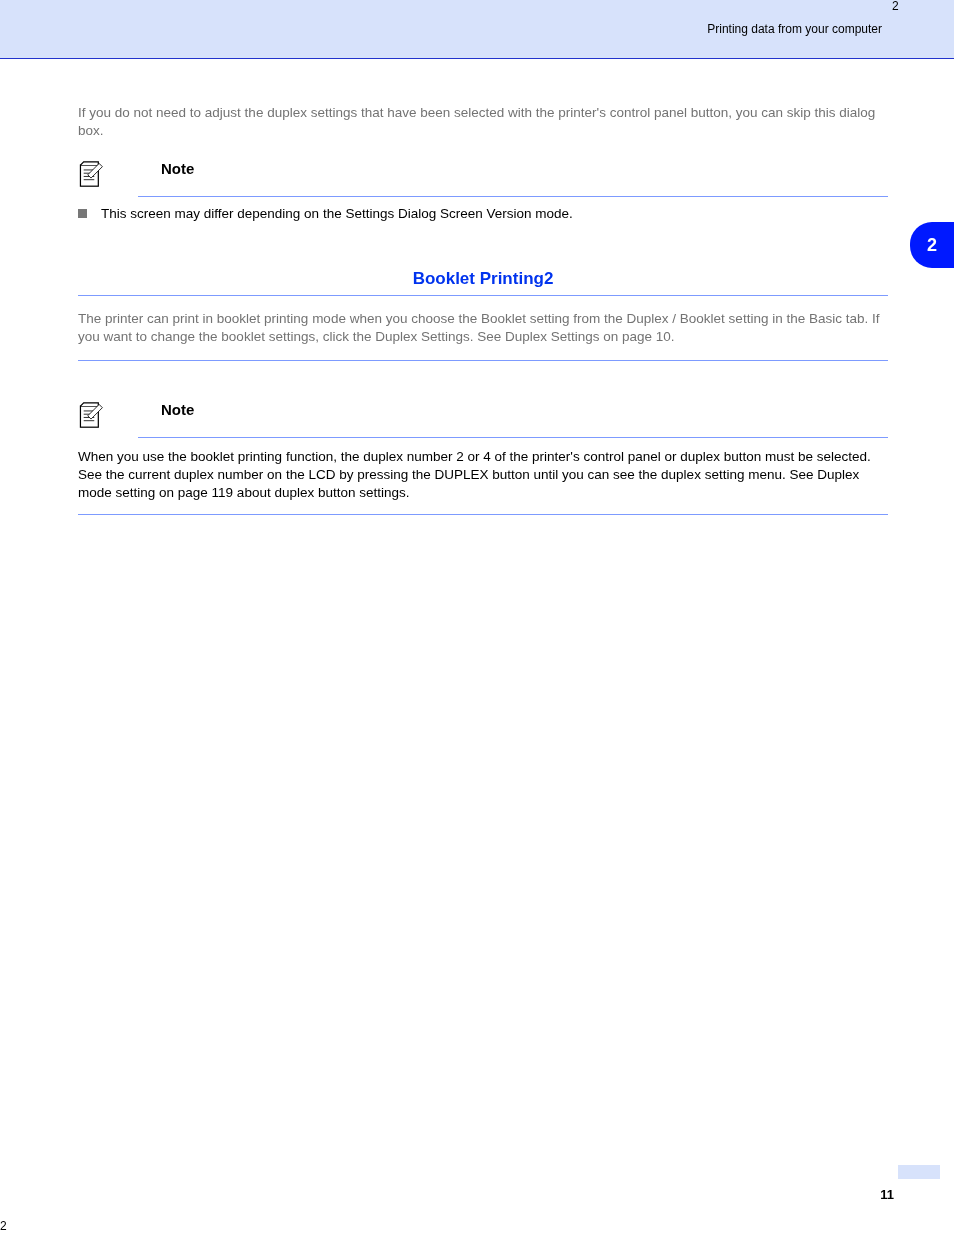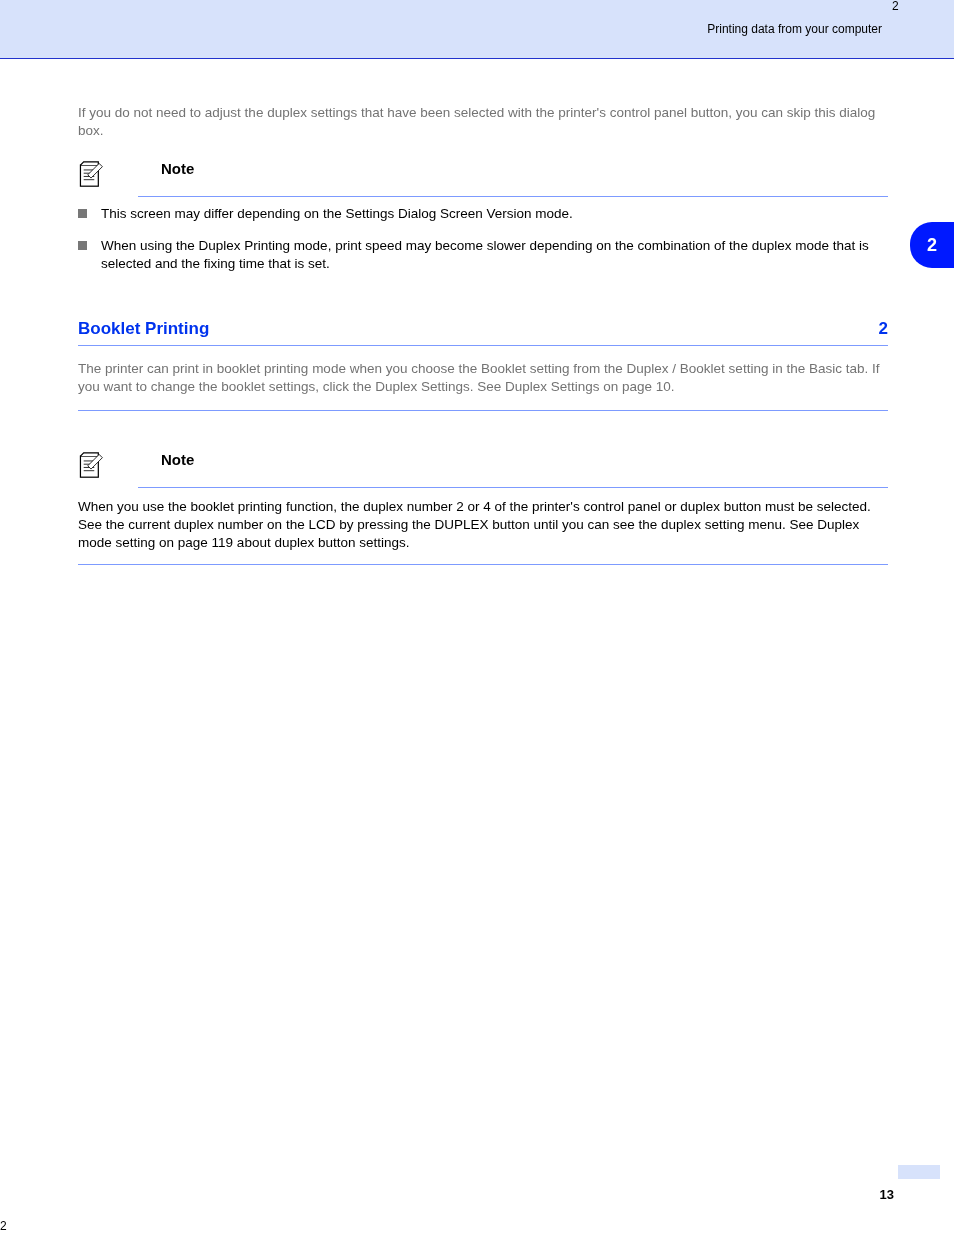--- a/index.html
+++ b/index.html
@@ -87,27 +87,23 @@
           <div class="note-label">Note</div>
         </div>
       </div>
       <div class="note-rule note-rule-inset" style="margin-top:4px;"></div>
 
       <div class="bullet-row">
         <div class="bullet-sq"></div>
         <div class="note-text" style="flex:1;">This screen may differ depending on the Settings Dialog Screen Version mode.</div>
       </div>
 
-      <div class="bullet-row" style="margin-top:14px;">
-        <div class="bullet-sq"></div>
-        <div class="note-text" style="flex:1;">When using the Duplex Printing mode, print speed may become slower depending on the combination of the duplex mode that is selected and the fixing time that is set.</div>
-      </div>
     </div>
 
-    <div class="sec-head" style="display:flex; justify-content:space-between; margin-top:46px;">
+    <div class="sec-head" style="display:flex; justify-content:center; margin-top:46px;">
       <span>Booklet Printing</span>
       <span class="num">2</span>
     </div>
     <div class="sec-underline"></div>
 
     <div class="para" style="margin-top:14px;">The printer can print in booklet printing mode when you choose the Booklet setting from the Duplex / Booklet setting in the Basic tab. If you want to change the booklet settings, click the Duplex Settings. See Duplex Settings on page 10.</div>
 
     <div class="note-rule" style="margin-top:14px;"></div>
 
     <div style="margin-top:40px;">
@@ -130,17 +126,17 @@
       <div class="note-rule note-rule-inset" style="margin-top:4px;"></div>
 
       <div class="note-text" style="margin-top:10px;">When you use the booklet printing function, the duplex number 2 or 4 of the printer's control panel or duplex button must be selected. See the current duplex number on the LCD by pressing the DUPLEX button until you can see the duplex setting menu. See Duplex mode setting on page 119 about duplex button settings.</div>
 
       <div class="note-rule" style="margin-top:12px;"></div>
     </div>
 
   </div>
 
   <div class="brbar"></div>
-  <div class="pagenum">13</div>
+  <div class="pagenum">11</div>
 
   <div class="aux bottom">2</div>
 
 </div>
 
 </body></html>

